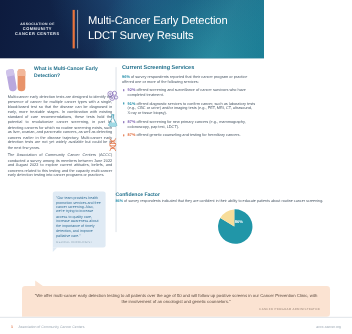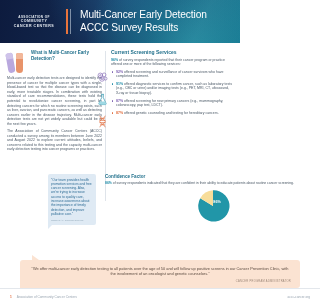--- a/index.html
+++ b/index.html
@@ -7,21 +7,21 @@
   body {
     font-family:"Liberation Sans", sans-serif;
     background:#ffffff;
     color:#3b4a58;
     overflow:hidden;
   }
 
   
   .header {
     position:relative;
-    height:43px;
+    height:53px;
     background:
       radial-gradient(circle at 82% 120%, rgba(31,140,160,0.85) 0%, rgba(31,140,160,0) 55%),
       radial-gradient(circle at 55% -30%, rgba(35,92,140,0.75) 0%, rgba(35,92,140,0) 60%),
       linear-gradient(100deg, #0d1b3e 0%, #13294f 38%, #15476b 68%, #17708c 100%);
     display:flex;
     align-items:center;
     overflow:hidden;
   }
   .header:after {
     content:"";
@@ -187,21 +187,21 @@
 <div class="header">
   <div class="logo">
     <span class="logo-line">ASSOCIATION OF</span>
     <span class="logo-line big">COMMUNITY</span>
     <span class="logo-line big">CANCER CENTERS</span>
   </div>
   <div class="rule-orange"></div>
   <div class="rule-grey"></div>
   <div class="title-wrap">
     <div class="title-1">Multi-Cancer Early Detection</div>
-    <div class="title-2">ACCC Survey Results</div>
+    <div class="title-2">LDCT Survey Results</div>
   </div>
 </div>
 
 <div class="sheet">
   <div class="divider-v"></div>
 
   <div class="col-left">
     <div class="mcd-head">
       <div class="tubes">
         <div class="tube a"></div>

